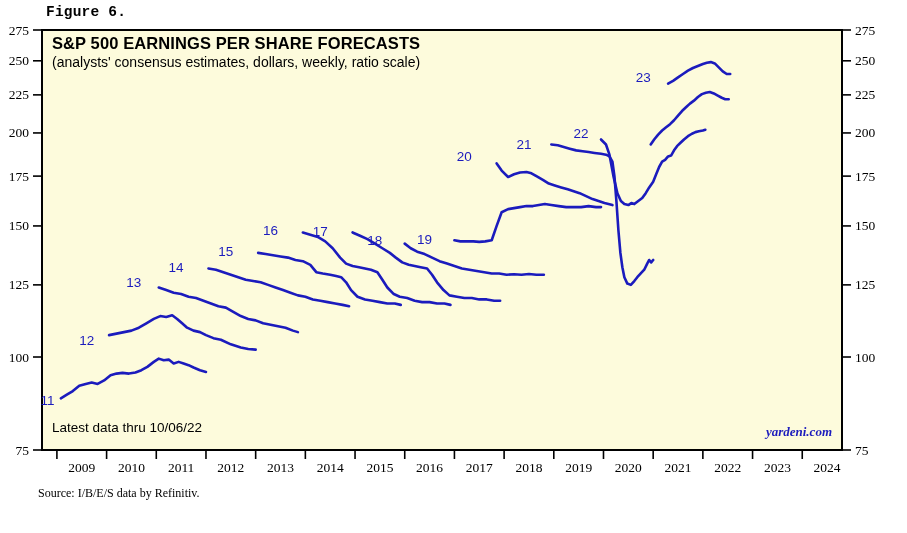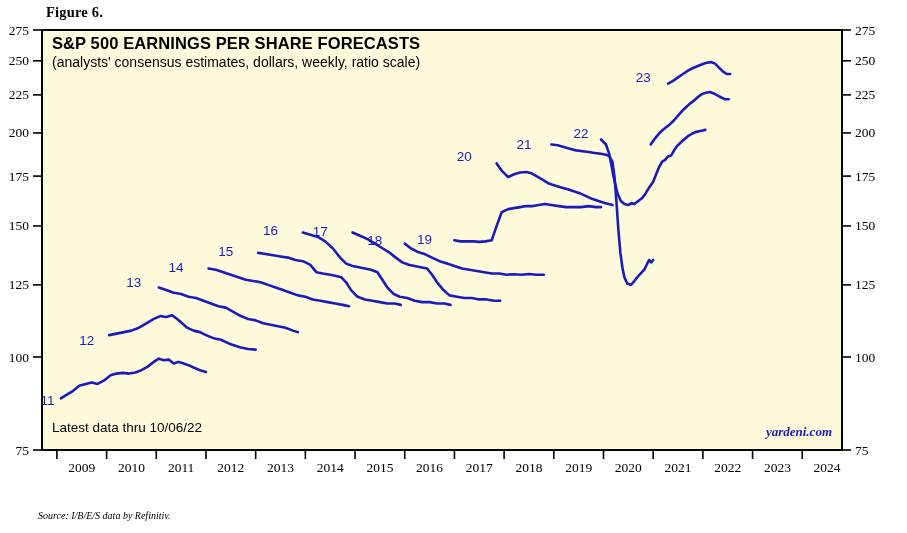--- a/index.html
+++ b/index.html
@@ -6,33 +6,32 @@
   body{
     width:907px;height:533px;
     background:#ffffff;
     font-family:"Liberation Serif", serif;
     color:#000;
     overflow:hidden;
     position:relative;
   }
   #figure-label{
     position:absolute;left:46px;top:4px;
-    font-family:Liberation Serif, serif;
+    font-family:Liberation Mono, monospace;
     font-weight:bold;font-size:14.5px;
     letter-spacing:.2px;
   }
   #chart-wrap{
     position:absolute;left:0;top:22px;width:907px;height:450px;
   }
   #chart-svg{display:block;}
   #source-note{
-    position:absolute;left:38px;top:510px;
+    position:absolute;left:38px;top:486px;
     font-family:"Liberation Serif", serif;
-    font-size:10px;
-    font-style:italic;
+    font-size:12px;
   }
   .tick-text{
     font-family:"Liberation Serif", serif;
     font-size:13.5px;fill:#000;
   }
   .xtick-text{
     font-family:"Liberation Serif", serif;
     font-size:13.5px;fill:#000;
   }
   .plot-title{

